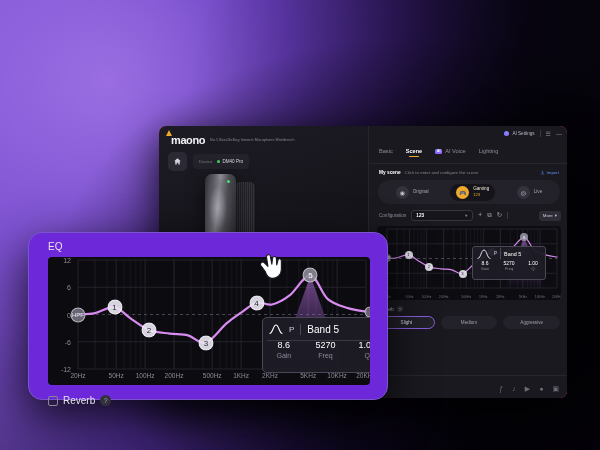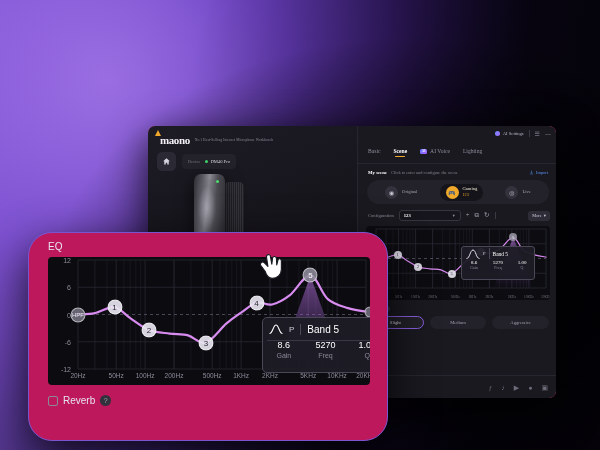--- a/index.html
+++ b/index.html
@@ -32,24 +32,24 @@
     font-size: 34px; font-weight: bold; color: #ffffff; letter-spacing: -0.3px;
     text-shadow: 0 2px 10px rgba(0,0,0,0.35);
   }
   .subtitle {
     margin-top: 9px; font-size: 15.5px; color: #f2eefc; font-weight: normal;
     letter-spacing: 0.1px;
   }
 
   
   .app-window {
-    position: absolute; left: 148px; top: 126px; width: 408px; height: 272px;
+    position: absolute; left: 159px; top: 126px; width: 408px; height: 272px;
     background: #ec4899; border-radius: 7px;
     box-shadow: 0 12px 40px rgba(0,0,0,0.75);
-    overflow: hidden; z-index: 3; font-family: Liberation Serif, serif;
+    overflow: hidden; z-index: 3;
   }
   .app-left {
     position: absolute; left: 0; top: 0; width: 209px; height: 100%;
     background: linear-gradient(160deg, #1d1b24 0%, #141319 55%, #0e0d12 100%);
   }
   .app-right {
     position: absolute; left: 209px; top: 0; width: 199px; height: 100%;
     background: #1a1920;
     border-left: 1px solid #27252f;
   }
@@ -179,22 +179,22 @@
     font-size: 4.6px; color: #a29faf; border: 1px solid transparent;
   }
   .rv-btn.sel { border-color: #8a5fe0; color: #ddd8ea; }
 
   .social { position: absolute; right: 8px; bottom: 6px; display: flex; gap: 9px; align-items: center; }
   .soc { font-size: 7px; color: #6e6b78; line-height: 1; }
   .app-footline { position: absolute; left: 209px; right: 0; bottom: 22px; height: 1px; background: #27252f; }
 
   
   .eq-panel {
-    position: absolute; left: 28px; top: 232px; width: 360px; height: 209px;
-    background: #be185d; border-radius: 24px;
+    position: absolute; left: 28px; top: 232px; width: 360px; height: 168px;
+    background: #6d28d9; border-radius: 14px;
     border: 1.5px solid #7b55cf;
     box-shadow: 0 16px 46px rgba(0,0,0,0.8);
     z-index: 5;
   }
   .eq-title { position: absolute; left: 19px; top: 8px; font-size: 10px; color: #e9e6f2; }
   .eq-plot {
     position: absolute; left: 19px; top: 24px; width: 322px; height: 128px;
     background: #0c0b10; border-radius: 4px; overflow: hidden;
   }
   .eq-bottom { position: absolute; left: 19px; top: 162px; display: flex; align-items: center; gap: 5px; }

